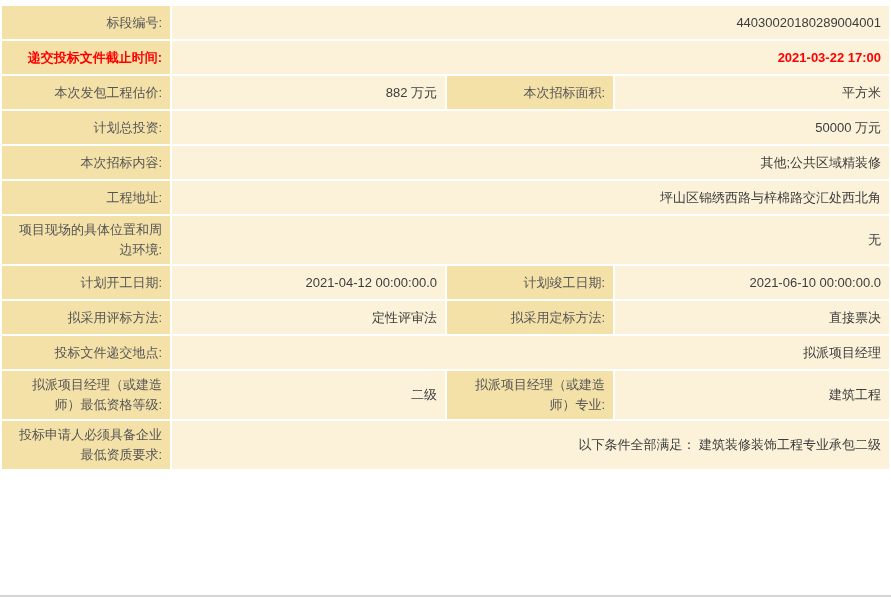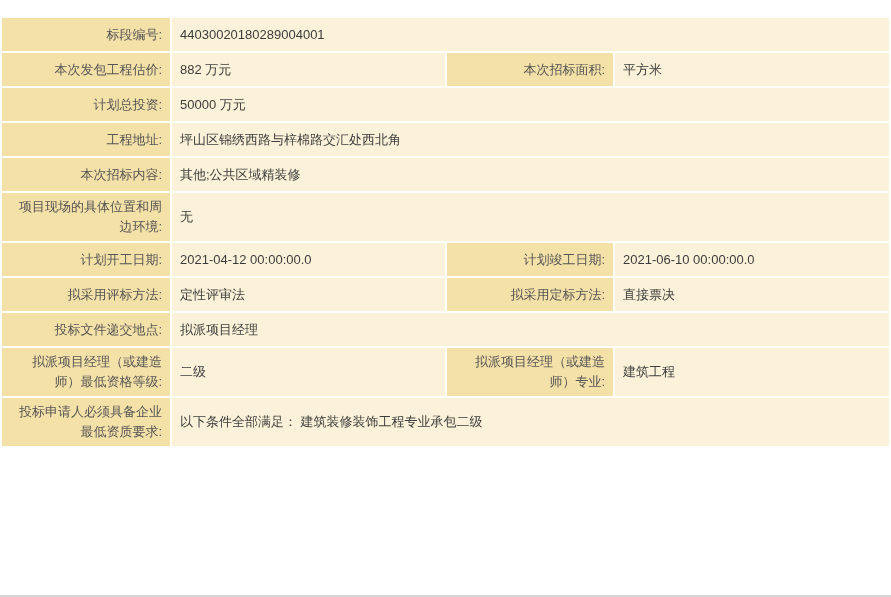--- a/index.html
+++ b/index.html
@@ -29,41 +29,41 @@
     font-size:14px;
     font-weight:bold;
     padding-left:28px;
     text-shadow:1px 1px 1px rgba(170,105,10,0.85);
     letter-spacing:0.5px;
   }
   table.info{
     width:891px;
     border-collapse:collapse;
     table-layout:fixed;
-    margin-top:16px;
+    margin-top:4px;
   }
   table.info td{
     border:2px solid var(--border-col);
     font-size:13px;
     height:35px;
     padding:4px 8px;
     vertical-align:middle;
     word-break:break-all;
     line-height:20px;
   }
   td.lbl{
     background:var(--label-bg);
     color:var(--label-fg);
     text-align:right;
     padding-right:10px;
   }
   td.val{
     background:var(--value-bg);
     color:var(--value-fg);
-    text-align:left;
+    text-align:right;
     padding-left:14px;
   }
   tr.hl td.lbl, tr.hl td.val{
     color:var(--red);
     font-weight:bold;
   }
   .bottom-line{
     position:absolute;
     left:0;bottom:0;
     width:100%;height:2px;
@@ -80,37 +80,41 @@
       <col style="width:170px">
       <col style="width:275px">
       <col style="width:168px">
       <col>
     </colgroup>
     <tbody id="info-body">
         <tr>
           <td class="lbl">标段编号:</td>
           <td class="val" colspan="3">44030020180289004001</td>
         </tr>
+        <tr class="hl">
+          <td class="lbl">递交投标文件截止时间:</td>
+          <td class="val" colspan="3">2021-03-22 17:00</td>
+        </tr>
         <tr>
           <td class="lbl">本次发包工程估价:</td>
           <td class="val">882 万元</td>
           <td class="lbl">本次招标面积:</td>
           <td class="val">平方米</td>
         </tr>
         <tr>
           <td class="lbl">计划总投资:</td>
           <td class="val" colspan="3">50000 万元</td>
         </tr>
         <tr>
+          <td class="lbl">本次招标内容:</td>
+          <td class="val" colspan="3">其他;公共区域精装修</td>
+        </tr>
+        <tr>
           <td class="lbl">工程地址:</td>
           <td class="val" colspan="3">坪山区锦绣西路与梓棉路交汇处西北角</td>
-        </tr>
-        <tr>
-          <td class="lbl">本次招标内容:</td>
-          <td class="val" colspan="3">其他;公共区域精装修</td>
         </tr>
         <tr>
           <td class="lbl">项目现场的具体位置和周边环境:</td>
           <td class="val" colspan="3">无</td>
         </tr>
         <tr>
           <td class="lbl">计划开工日期:</td>
           <td class="val">2021-04-12 00:00:00.0</td>
           <td class="lbl">计划竣工日期:</td>
           <td class="val">2021-06-10 00:00:00.0</td>

